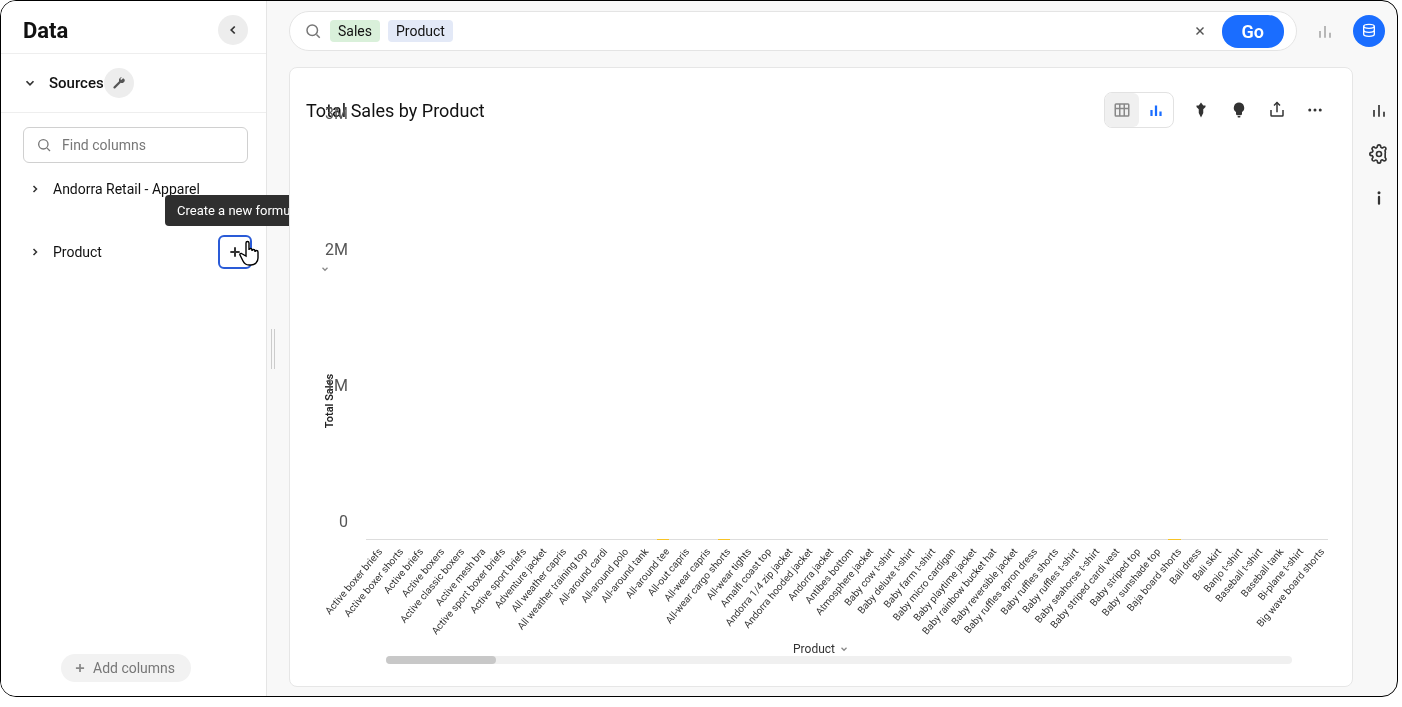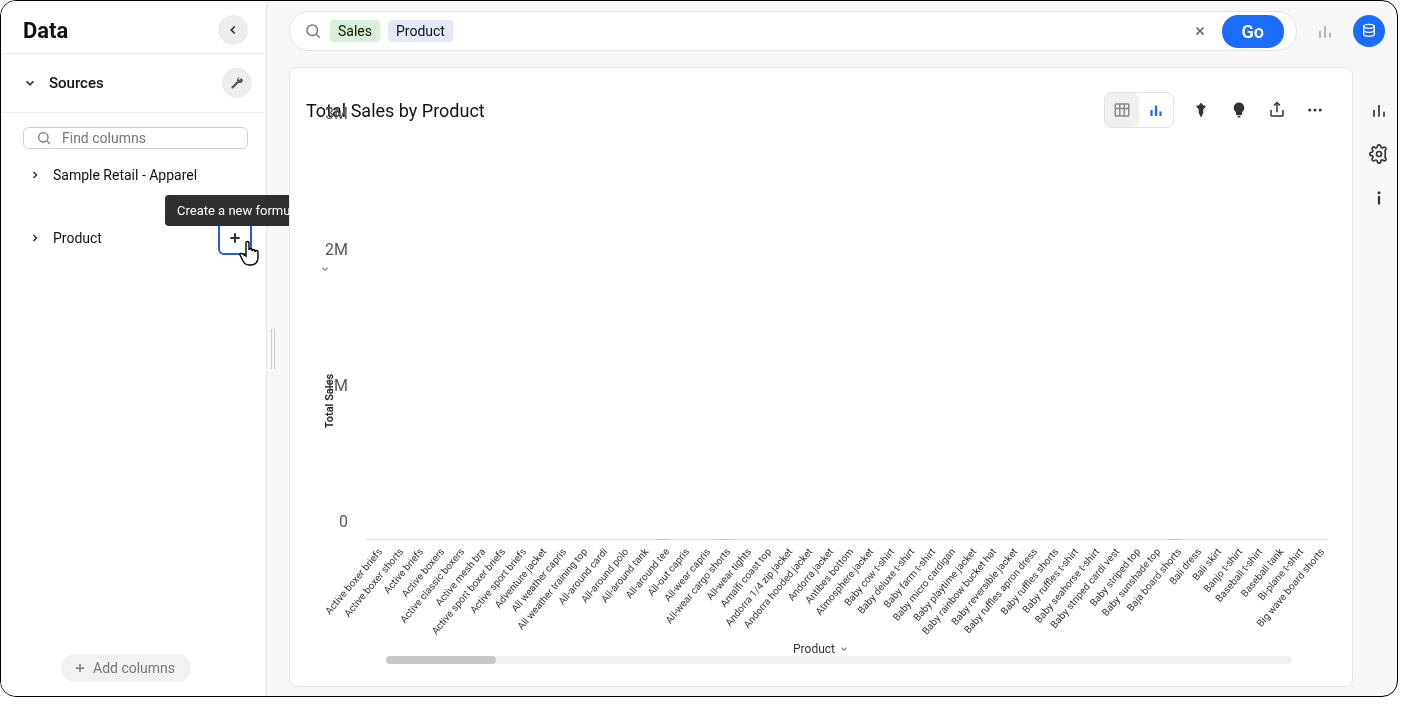--- a/index.html
+++ b/index.html
@@ -28,30 +28,30 @@
     display: flex; align-items: center; justify-content: space-between;
     padding: 14px 18px 8px 22px;
   }
   .sidebar-title { font-size: 22px; font-weight: 700; color: #111; }
   .circle-btn {
     width: 30px; height: 30px; border-radius: 50%;
     background: #ededed; display: flex; align-items: center; justify-content: center;
     cursor: pointer;
   }
   .sources-row {
-    display: flex; align-items: center; justify-content: space-between;
+    display: flex; align-items: center; justify-content: flex-start;
     padding: 14px 14px 14px 22px;
     border-bottom: 1px solid #eee;
     border-top: 1px solid #eee;
   }
   .sources-left { display: flex; align-items: center; gap: 12px; }
   .sources-label { font-size: 15px; font-weight: 500; color: #111; }
   .search-columns {
     margin: 14px 18px 8px 22px;
-    height: 22px;
+    height: 36px;
     border: 1px solid #d0d0d0;
     border-radius: 6px;
     display: flex; align-items: center; gap: 10px;
     padding: 0 12px;
     color: #777;
     font-size: 14px;
   }
   .tree-item {
     display: flex; align-items: center; gap: 12px;
     padding: 10px 14px 10px 28px;
@@ -314,21 +314,21 @@
           <circle cx="11" cy="11" r="7"></circle>
           <line x1="21" y1="21" x2="16.65" y2="16.65"></line>
         </svg>
       <span>Find columns</span>
     </div>
 
     <div class="tree-item">
       <svg width="12" height="12" viewBox="0 0 24 24" fill="none" stroke="#333" stroke-width="3">
           <polyline points="9 18 15 12 9 6"></polyline>
         </svg>
-      <span>Sample Retail - Apparel</span>
+      <span>Andorra Retail - Apparel</span>
     </div>
 
     <div class="formulas-row">
       <div class="formulas-left">
         <svg width="12" height="12" viewBox="0 0 24 24" fill="none" stroke="#333" stroke-width="3">
             <polyline points="9 18 15 12 9 6"></polyline>
           </svg>
         <span>Product</span>
       </div>
       <div class="plus-btn">

